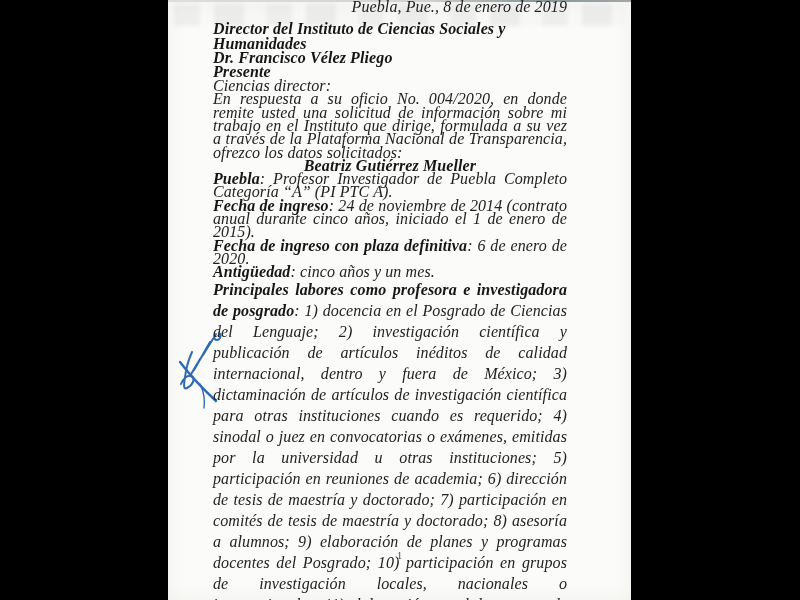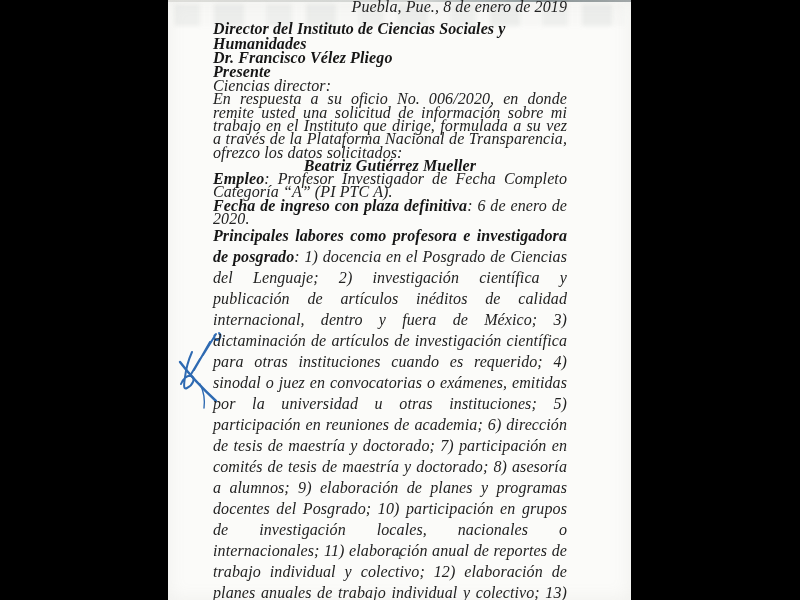--- a/index.html
+++ b/index.html
@@ -107,29 +107,31 @@
     <p class="date-line">Puebla, Pue., 8 de enero de 2019</p>
 
     <div class="recipient">
       <p>Director del Instituto de Ciencias Sociales y Humanidades</p>
       <p>Dr. Francisco Vélez Pliego</p>
       <p>Presente</p>
     </div>
 
     <p class="salutation">Ciencias director:</p>
 
-    <p class="intro jst">En respuesta a su oficio No. 006/2020, en donde remite usted una solicitud de información sobre mi trabajo en el Instituto que dirige, formulada a su vez a través de la Plataforma Nacional de Transparencia, ofrezco los datos solicitados:</p>
+    <p class="intro jst">En respuesta a su oficio No. 004/2020, en donde remite usted una solicitud de información sobre mi trabajo en el Instituto que dirige, formulada a su vez a través de la Plataforma Nacional de Transparencia, ofrezco los datos solicitados:</p>
 
     <p class="author-name">Beatriz Gutiérrez Mueller</p>
 
-    <p class="field f-empleo"><b>Empleo</b><span>: Profesor Investigador de Fecha Completo Categoría “A” (PI PTC A).</span></p>
+    <p class="field f-empleo"><b>Puebla</b><span>: Profesor Investigador de Puebla Completo Categoría “A” (PI PTC A).</span></p>
 
 
 
+    <p class="field f-ingreso"><b>Fecha de ingreso</b><span>: 24 de noviembre de 2014 (contrato anual durante cinco años, iniciado el 1 de enero de 2015).</span></p>
 
     <p class="field f-plaza"><b>Fecha de ingreso con plaza definitiva</b><span>: 6 de enero de 2020.</span></p>
 
+    <p class="field f-antig"><b>Antigüedad</b><span>: cinco años y un mes.</span></p>
 
     <p class="field f-labores"><b>Principales labores como profesora e investigadora de posgrado</b><span>: 1) docencia en el Posgrado de Ciencias del Lenguaje; 2) investigación científica y publicación de artículos inéditos de calidad internacional, dentro y fuera de México; 3) dictaminación de artículos de investigación científica para otras instituciones cuando es requerido; 4) sinodal o juez en convocatorias o exámenes, emitidas por la universidad u otras instituciones; 5) participación en reuniones de academia; 6) dirección de tesis de maestría y doctorado; 7) participación en comités de tesis de maestría y doctorado; 8) asesoría a alumnos; 9) elaboración de planes y programas docentes del Posgrado; 10) participación en grupos de investigación locales, nacionales o internacionales; 11) elaboración anual de reportes de trabajo individual y colectivo; 12) elaboración de planes anuales de trabajo individual y colectivo; 13) actividades de difusión del conocimiento; y 14) participación en congresos, coloquios, jornadas,</span></p>
   </div>
 
   <div class="page-number">1</div>
 </div>
 
 </body></html>

